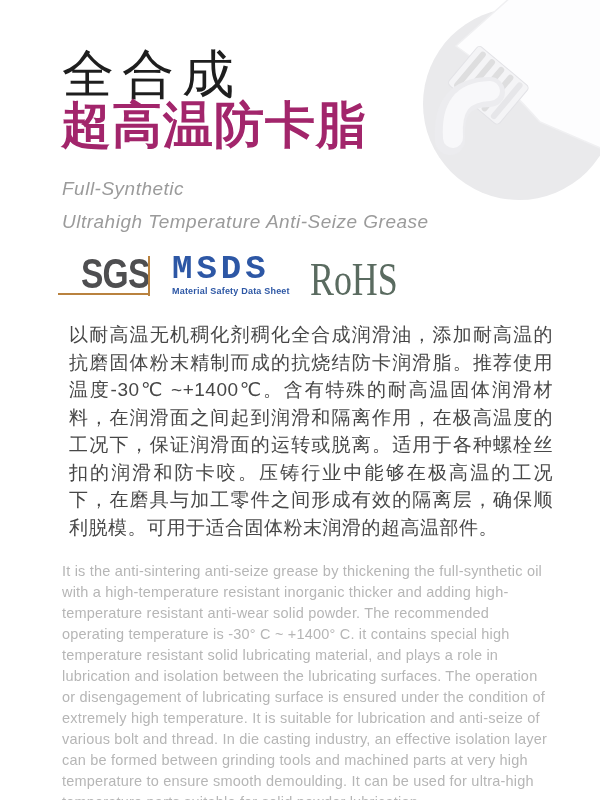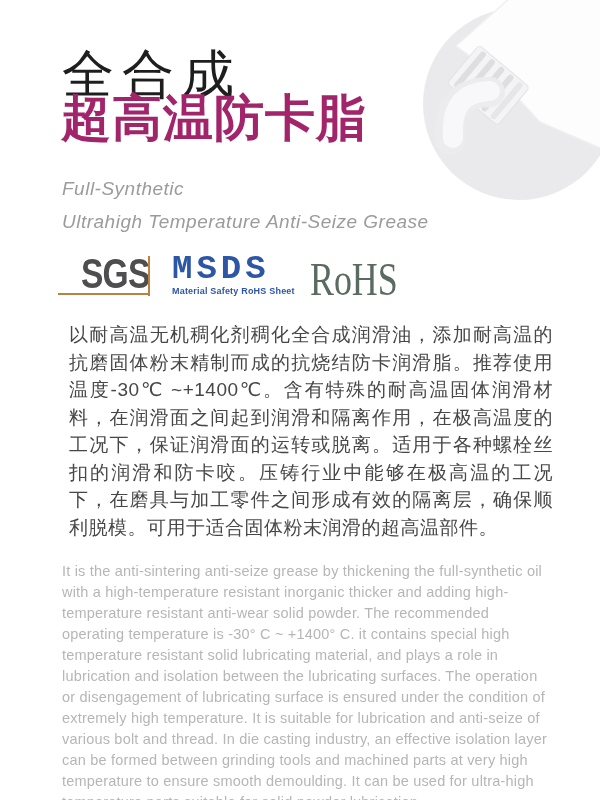--- a/index.html
+++ b/index.html
@@ -13,21 +13,21 @@
   
   .hero-art{position:absolute;top:0;right:0;width:210px;height:225px;}
   
   .title-cn{
     position:absolute;left:62px;top:50px;
     font-size:52px;line-height:48px;font-weight:500;
     letter-spacing:8px;color:var(--title-black,#1e1e1e);
     margin:0;
   }
   .title-magenta{
-    position:absolute;left:61px;top:90px;
+    position:absolute;left:61px;top:97px;
     font-size:50px;line-height:56px;font-weight:700;
     letter-spacing:1px;color:var(--title-magenta,#a2256b);
     margin:0;
   }
   .subtitle-en{
     position:absolute;left:62px;top:172px;
     font-size:19px;line-height:33px;
     font-style:italic;color:var(--subtitle-gray,#9b9b9b);
     letter-spacing:0.5px;
   }
@@ -109,21 +109,21 @@
   </div>
 
   <div class="certs">
     <div class="sgs-logo">
       <span class="sgs-text">SGS</span>
       <span class="sgs-underline"></span>
       <span class="sgs-vline"></span>
     </div>
     <div class="msds-logo">
       <div class="msds-text">MSDS</div>
-      <div class="msds-tagline">Material Safety RoHS Sheet</div>
+      <div class="msds-tagline">Material Safety Data Sheet</div>
     </div>
     <div class="rohs-logo">RoHS</div>
   </div>
 
   <p class="desc-cn">以耐高温无机稠化剂稠化全合成润滑油，添加耐高温的抗磨固体粉末精制而成的抗烧结防卡润滑脂。推荐使用温度-30℃ ~+1400℃。含有特殊的耐高温固体润滑材料，在润滑面之间起到润滑和隔离作用，在极高温度的工况下，保证润滑面的运转或脱离。适用于各种螺栓丝扣的润滑和防卡咬。压铸行业中能够在极高温的工况下，在磨具与加工零件之间形成有效的隔离层，确保顺利脱模。可用于适合固体粉末润滑的超高温部件。</p>
   <p class="desc-en">It is the anti-sintering anti-seize grease by thickening the full-synthetic oil with a high-temperature resistant inorganic thicker and adding high-temperature resistant anti-wear solid powder. The recommended operating temperature is -30° C ~ +1400° C. it contains special high temperature resistant solid lubricating material, and plays a role in lubrication and isolation between the lubricating surfaces. The operation or disengagement of lubricating surface is ensured under the condition of extremely high temperature. It is suitable for lubrication and anti-seize of various bolt and thread. In die casting industry, an effective isolation layer can be formed between grinding tools and machined parts at very high temperature to ensure smooth demoulding. It can be used for ultra-high temperature parts suitable for solid powder lubrication.</p>
 
 </div>
 
 </body></html>

